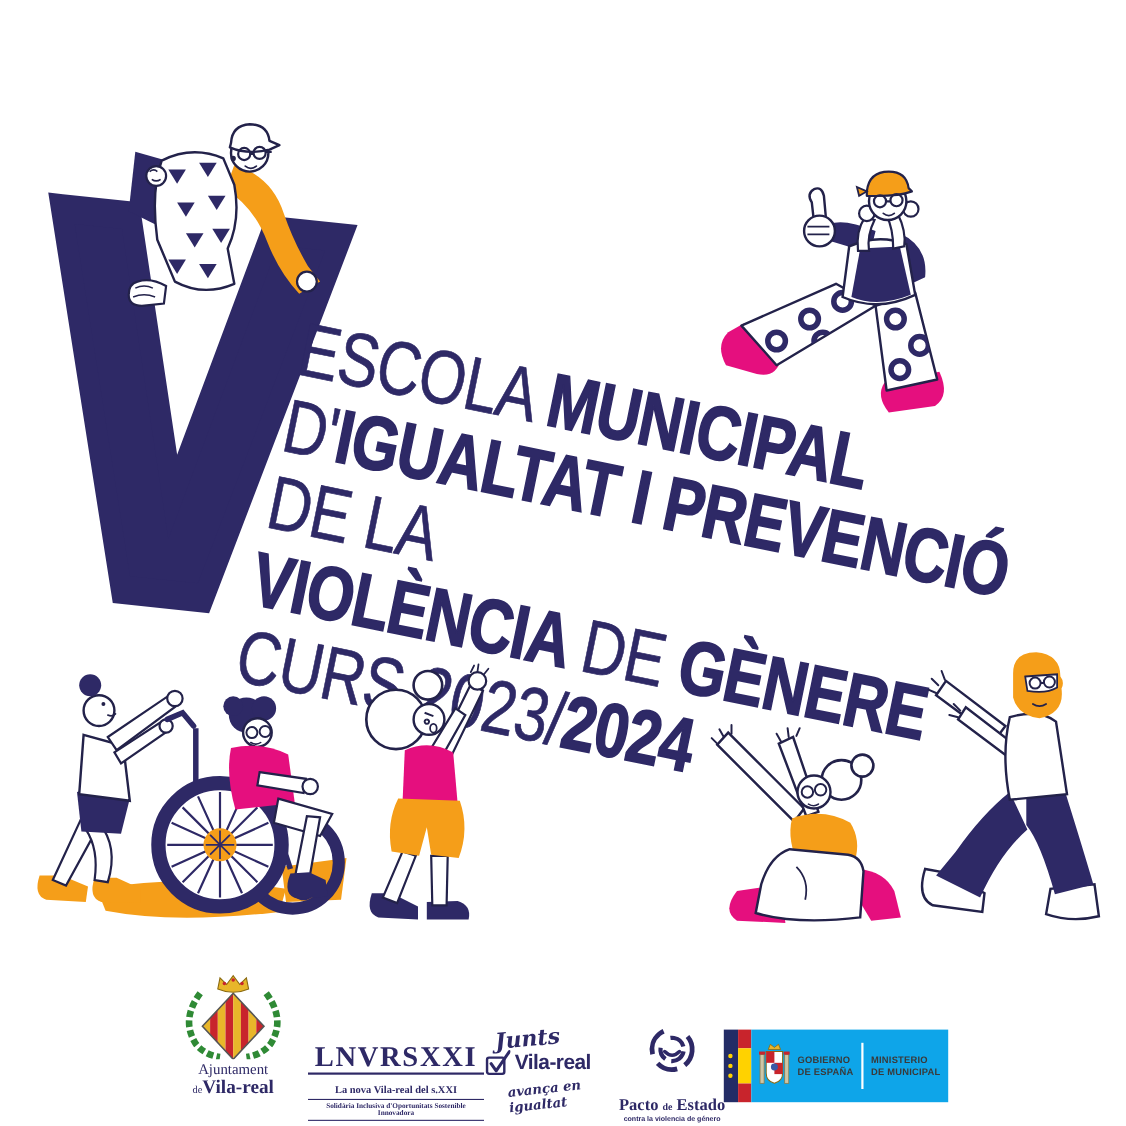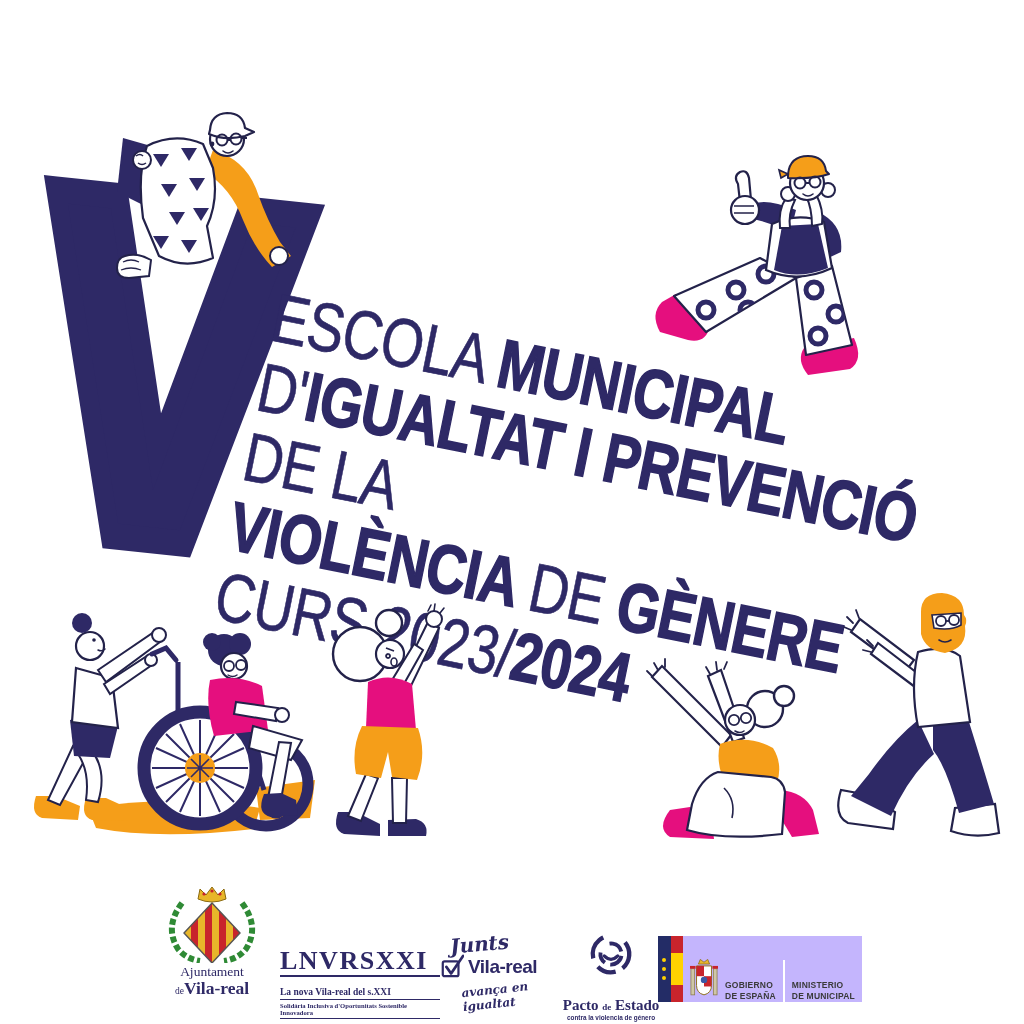--- a/index.html
+++ b/index.html
@@ -26,21 +26,21 @@
   .fig-kneel{left:632px;top:652px;width:195px;height:190px;}
   .fig-lunge{left:833px;top:590px;width:185px;height:252px;}
 
   
   .logo{position:absolute;z-index:6;color:#2E2966;}
   .aj{left:156px;top:885px;width:112px;text-align:center;}
   .aj-l1{font-family:"Liberation Serif",serif;font-size:13.5px;margin-top:1px;}
   .aj-l2{font-family:Liberation Serif, serif;font-weight:700;font-size:17.5px;line-height:1;}
   .aj-de{font-size:9.5px;font-weight:400;}
 
-  .lnv{left:280px;top:948px;width:160px;font-family:"Liberation Serif",serif;}
+  .lnv{left:280px;top:948px;width:160px;text-align:center;font-family:"Liberation Serif",serif;}
   .lnv-acr{font-size:26px;font-weight:700;letter-spacing:1.5px;line-height:1;border-bottom:2px solid #2E2966;padding-bottom:1px;}
   .lnv-sub{font-size:9.5px;font-weight:700;padding:10px 0 2px;border-bottom:1.5px solid #2E2966;}
   .lnv-slg{font-size:6.6px;font-weight:700;padding:2px 0;border-bottom:1px solid #2E2966;}
 
   .junts{left:440px;top:932px;width:140px;}
   .junts-script{font-family:"DejaVu Serif",serif;font-style:italic;font-weight:700;font-size:20px;
                 transform:rotate(-5deg);display:inline-block;margin:0 0 0 10px;}
   .junts-row{display:flex;align-items:center;gap:4px;margin-top:-2px;}
   .junts-city{font-weight:700;font-size:19px;letter-spacing:-0.5px;}
   .junts-tag{font-family:"DejaVu Serif",serif;font-style:italic;font-weight:700;font-size:12px;
@@ -50,21 +50,21 @@
   .pacto-name{font-family:"Liberation Serif",serif;font-weight:700;font-size:15px;line-height:1;margin-top:18px;}
   .pacto-de{font-size:9px;}
   .pacto-sub{font-size:6.4px;font-weight:700;margin-top:1px;}
 
   .gob{left:658px;top:936px;width:204px;height:66px;display:flex;}
   .gob-eu{width:15px;background:#232C66;display:flex;flex-direction:column;justify-content:center;align-items:center;gap:5px;}
   .gob-eu i{width:4px;height:4px;border-radius:50%;background:#FFD200;display:block;}
   .gob-flag{width:14px;display:flex;flex-direction:column;}
   .gob-flag .r{flex:1.1;background:#C8242C;}
   .gob-flag .y{flex:2;background:#FFD200;}
-  .gob-main{flex:1;background:#c4b5fd;display:flex;align-items:flex-end;padding:0 7px;gap:7px;}
+  .gob-main{flex:1;background:#0ea5e9;display:flex;align-items:center;padding:0 7px;gap:7px;}
   .gob-txt{font-size:8.5px;font-weight:700;color:#3a3a3a;line-height:1.3;letter-spacing:0.2px;white-space:nowrap;}
   .gob-div{width:2px;height:42px;background:#fff;}
 </style>
 </head>
 <body>
 
 <div class="stage">
 
   <div class="vwrap">
     <svg width="250" height="390" viewBox="0 0 250 390" style="overflow:visible">

